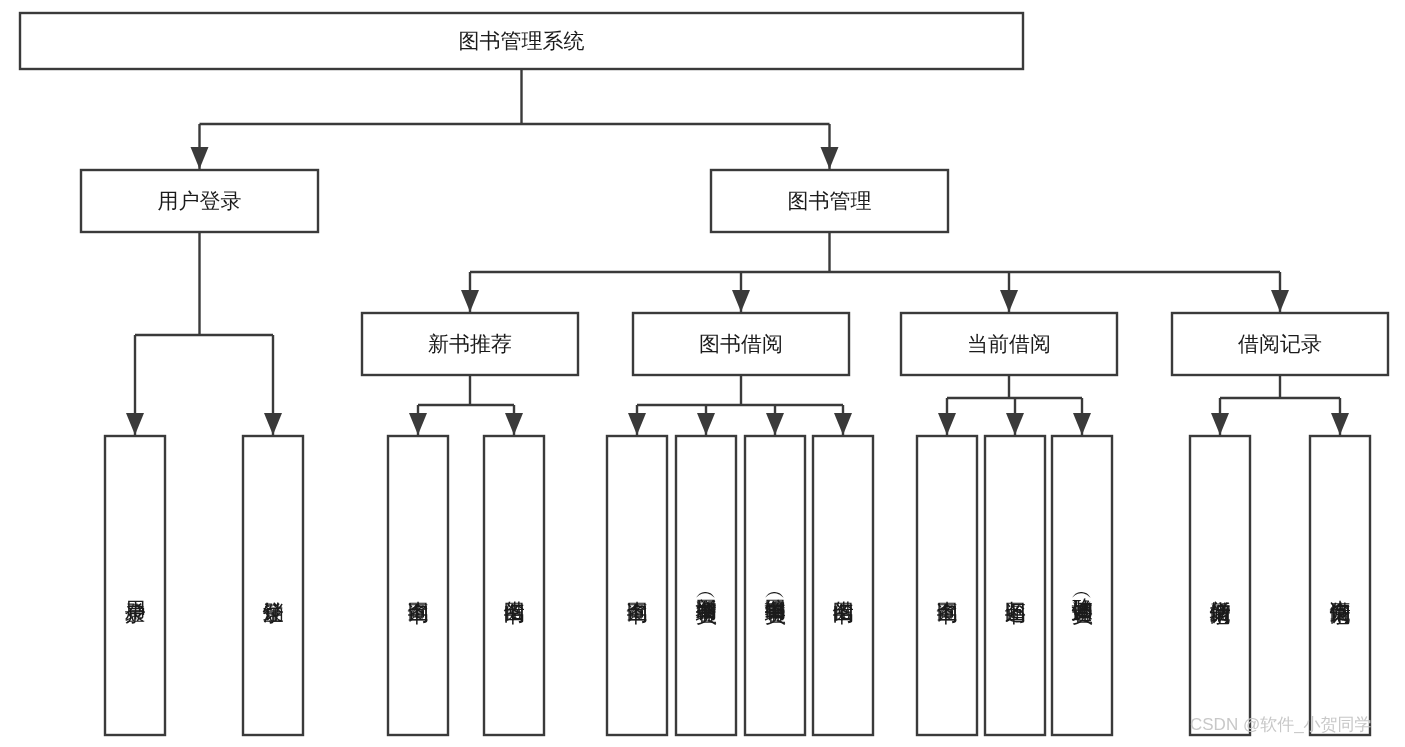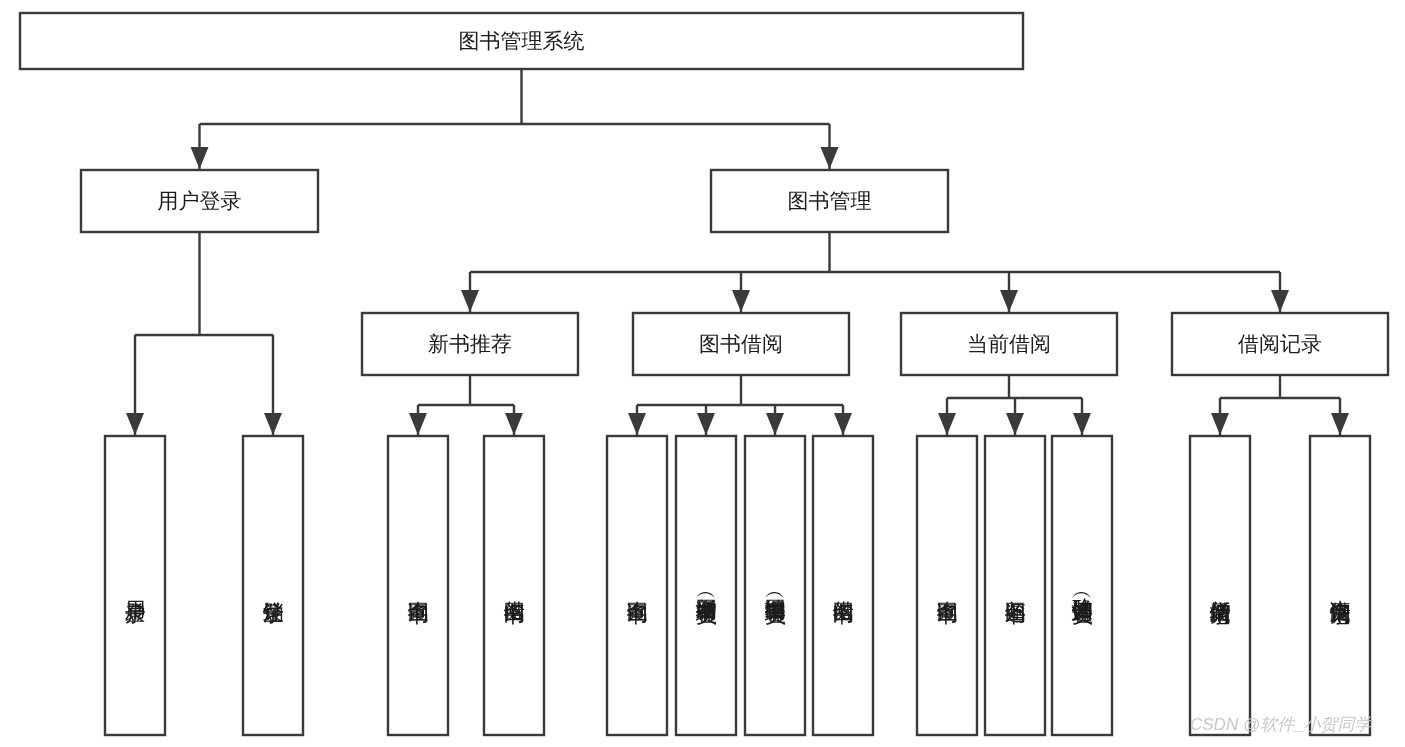--- a/index.html
+++ b/index.html
@@ -66,21 +66,20 @@
     pointer-events: none;
   }
   .watermark {
     position: absolute;
     color: #c8c8c8;
     font-family: "Liberation Sans", "DejaVu Sans", sans-serif;
     font-size: 17px;
     white-space: nowrap;
     left: 1190px;
     top: 713px;
-    font-style: italic;
   }
 </style>
 </head>
 <body>
 
 <div id="diagram-root">
 
   <svg class="diagram-canvas" viewBox="0 0 1405 747">
     <g id="connector-layer">
         <line x1="521.5" y1="69" x2="521.5" y2="124" class="connector-line"></line>

